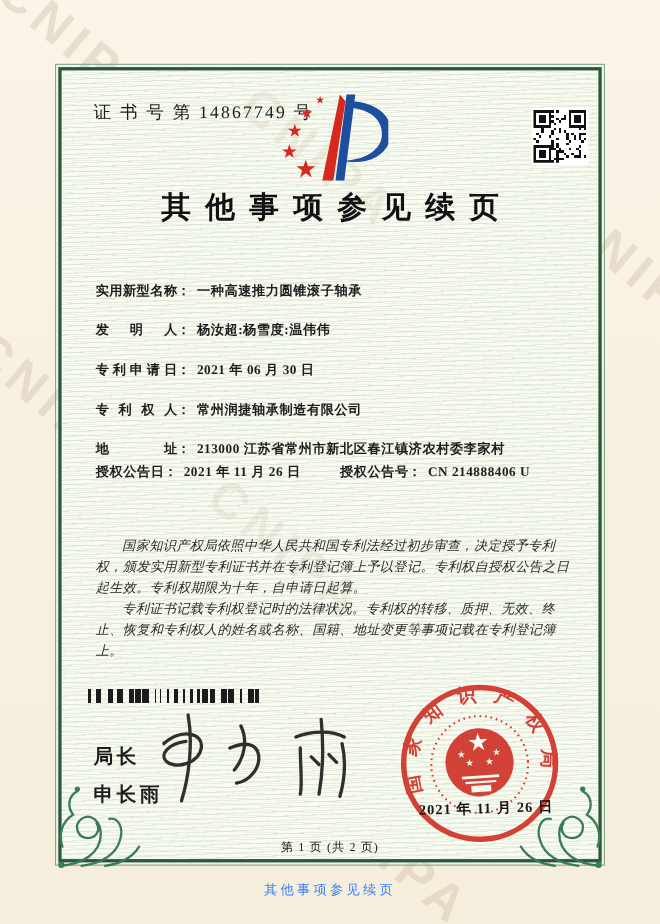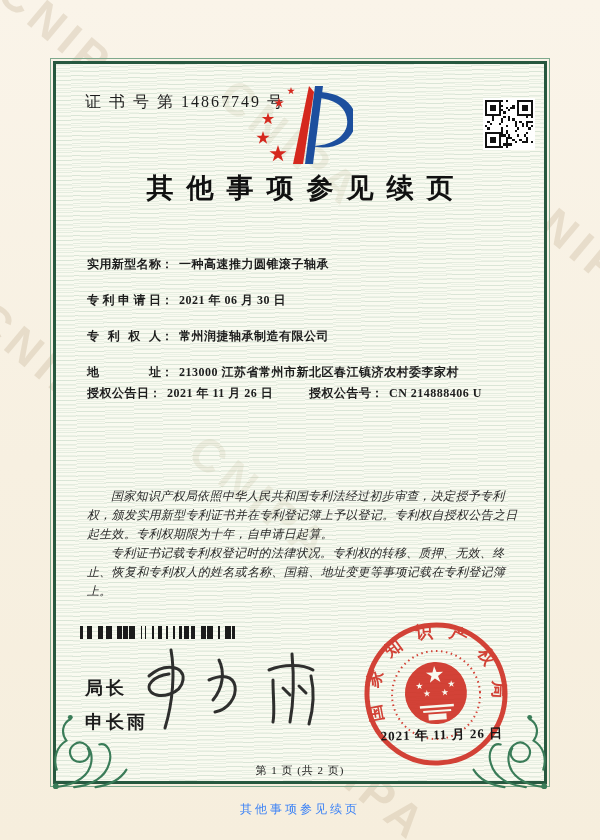--- a/index.html
+++ b/index.html
@@ -266,20 +266,24 @@
       </svg>
 
     <div class="title">其他事项参见续页</div>
 
     <div class="fields">
       <div class="field-row">
         <span class="flabel"><span class="flabel-text">实用新型名称</span><span>：</span></span>
         <span class="fvalue">一种高速推力圆锥滚子轴承</span>
       </div>
       <div class="field-row">
+        <span class="flabel"><span class="flabel-text">发明人</span><span>：</span></span>
+        <span class="fvalue">杨汝超:杨雪度:温伟伟</span>
+      </div>
+      <div class="field-row">
         <span class="flabel"><span class="flabel-text">专利申请日</span><span>：</span></span>
         <span class="fvalue">2021 年 06 月 30 日</span>
       </div>
       <div class="field-row">
         <span class="flabel"><span class="flabel-text">专利权人</span><span>：</span></span>
         <span class="fvalue">常州润捷轴承制造有限公司</span>
       </div>
       <div class="field-row">
         <span class="flabel"><span class="flabel-text">地址</span><span>：</span></span>
         <span class="fvalue">213000 江苏省常州市新北区春江镇济农村委李家村</span>

